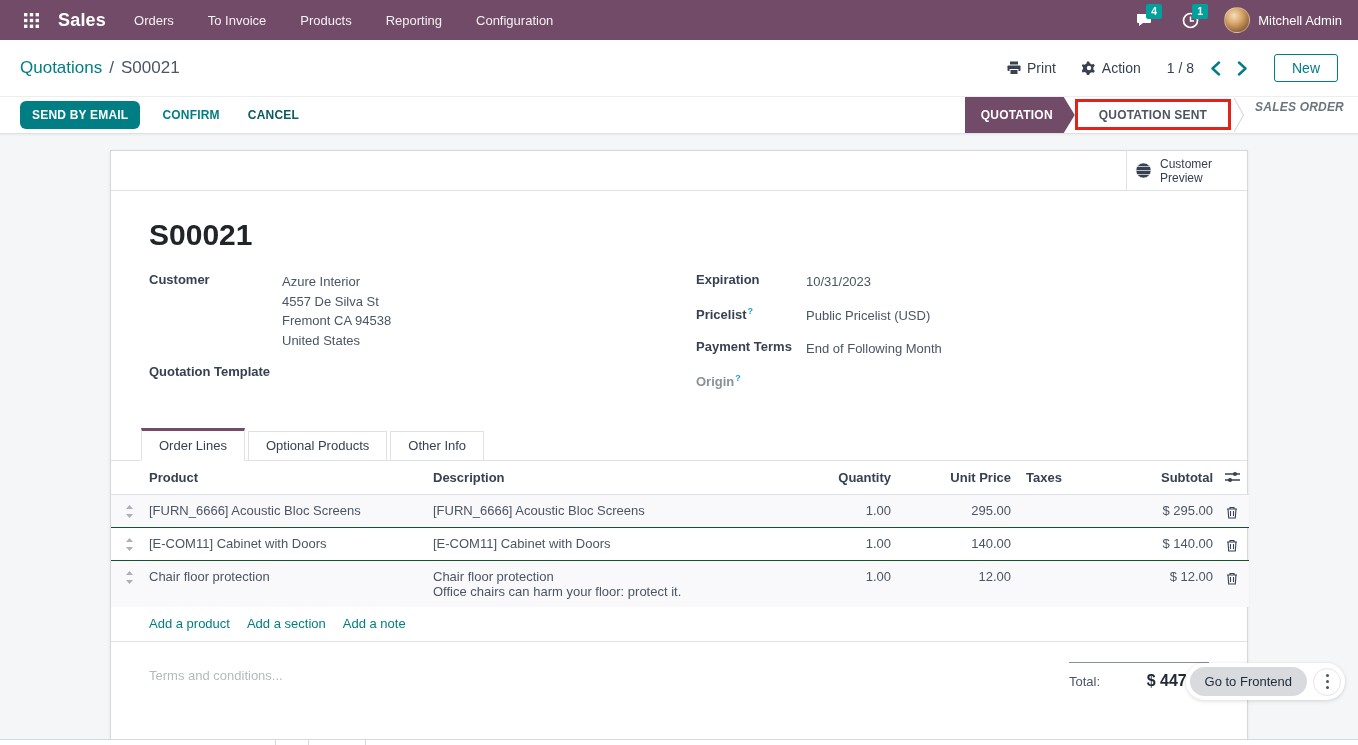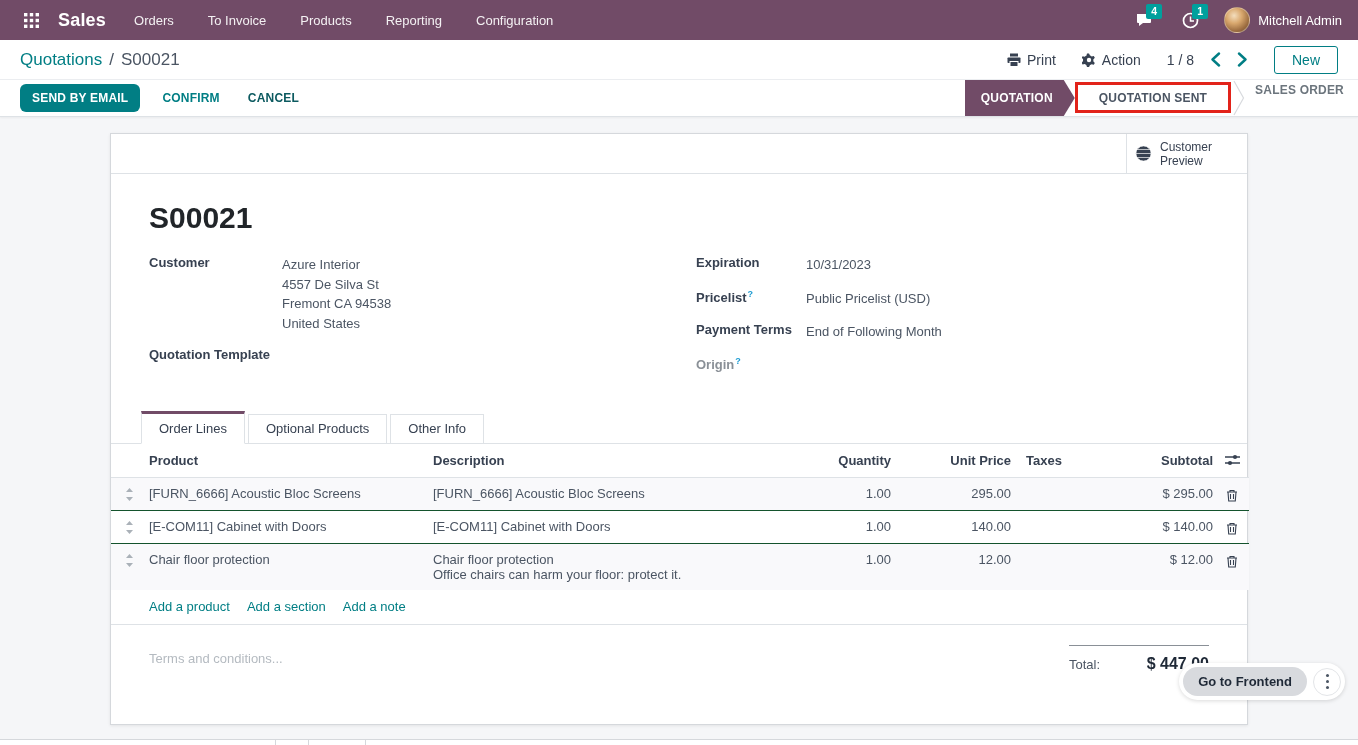--- a/index.html
+++ b/index.html
@@ -17,21 +17,21 @@
   .nav-items { display:flex; gap:30px; }
   .nav-item { color:rgba(255,255,255,.92); font-size:13px; cursor:pointer; padding:6px 2px; }
   .nav-right { margin-left:auto; display:flex; align-items:center; gap:22px; }
   .nav-icon-wrap { position:relative; width:24px; height:24px; display:flex; align-items:center; justify-content:center; cursor:pointer; }
   .badge { position:absolute; top:-4px; left:14px; background:#00A09D; color:#fff; font-size:10.5px; font-weight:700; padding:1px 5px; border-radius:2px; line-height:13px; }
   .user { display:flex; align-items:center; gap:8px; cursor:pointer; }
   .avatar { width:26px; height:26px; border-radius:50%; background:radial-gradient(circle at 38% 32%, #f3ddbd 0%, #d9a86e 35%, #9a6b3f 70%, #6e4a28 100%); border:1px solid rgba(255,255,255,.35); }
   .user-name { font-size:13px; color:#fff; }
 
   
-  .control-panel { height:40px; background:#fff; display:flex; align-items:center; padding:0 20px; border-bottom:1px solid #ebedf0; }
+  .control-panel { height:57px; background:#fff; display:flex; align-items:center; padding:0 20px; border-bottom:1px solid #ebedf0; }
   .breadcrumb { font-size:17px; display:flex; gap:7px; align-items:baseline; }
   .crumb-link { color:#017E84; cursor:pointer; }
   .crumb-sep, .crumb-current { color:#4b5563; }
   .cp-right { margin-left:auto; display:flex; align-items:center; gap:26px; }
   .cp-btn { display:flex; align-items:center; gap:6px; cursor:pointer; color:#374151; font-size:14px; }
   .pager { display:flex; align-items:center; gap:16px; }
   .pager-count { font-size:14px; color:#374151; }
   .pager-arrow { cursor:pointer; display:flex; align-items:center; }
   .btn-new { border:1px solid #017E84; color:#017E84; background:#fff; font-size:14px; padding:5px 17px; border-radius:3px; cursor:pointer; font-family:inherit; }
 
@@ -40,21 +40,21 @@
   .sb-btn { font-size:12px; font-weight:700; letter-spacing:.2px; cursor:pointer; background:none; border:none; font-family:inherit; }
   .sb-primary { background:#017E84; color:#fff; padding:7px 12px; border-radius:6px; margin-right:16px; }
   .sb-confirm { color:#017E84; margin-right:16px; padding:7px 6px; }
   .sb-cancel { color:#0c5a60; padding:7px 6px; }
   .stages { margin-left:auto; display:flex; align-items:stretch; height:100%; }
   .stage { display:flex; align-items:center; font-size:12px; font-weight:700; letter-spacing:.2px; cursor:pointer; }
   .stage-active { background:#714B67; color:#fff; padding:0 22px 0 16px;
     clip-path:polygon(0 0, calc(100% - 11px) 0, 100% 50%, calc(100% - 11px) 100%, 0 100%); }
   .stage-sent { position:relative; color:#4b5563; padding:0 26px 0 24px; }
   .red-annotation { position:absolute; top:2px; left:0; right:2px; bottom:3px; border:3px solid #E2231A; pointer-events:none; }
-  .stage-next { color:#6c757d; padding:0 14px 16px 10px; }
+  .stage-next { color:#6c757d; padding:0 14px 16px 10px;font-style:italic; }
   .stage-sep { display:flex; align-items:center; }
 
   
   .content { height:556px; padding-top:16px; }
   .sheet { width:1138px; margin:0 auto; background:#fff; border:1px solid #d5d8dc; box-shadow:0 1px 3px rgba(0,0,0,.08); min-height:592px; }
   .sheet-top { height:40px; display:flex; border-bottom:1px solid #dee2e6; }
   .sheet-top-spacer { flex:1; }
   .btn-preview { width:121px; border-left:1px solid #dee2e6; display:flex; align-items:center; gap:8px; padding:0 8px; cursor:pointer; }
   .btn-preview-text { font-size:12px; line-height:14px; color:#374151; }
 
@@ -98,21 +98,21 @@
   .sheet-footer { display:flex; padding:20px 38px 0; align-items:flex-start; }
   .terms-placeholder { color:#b4bac0; padding-top:6px; }
   .total-block { margin-left:auto; width:140px; }
   .total-rule { border-top:1px solid #8a9097; margin-bottom:9px; }
   .total-row { display:flex; align-items:baseline; justify-content:space-between; }
   .total-label { color:#4b5563; font-size:13px; }
   .total-value { color:#1f2937; font-weight:700; font-size:16px; }
 
   
   .frontend-float { position:absolute; right:13px; bottom:45px; background:#fff; border-radius:19px; padding:4px; display:flex; align-items:center; gap:6px; box-shadow:0 1px 4px rgba(0,0,0,.15); }
-  .frontend-pill { background:#d8dade; color:#1f2937; font-weight:700; font-size:13px; padding:7px 15px; border-radius:15px; cursor:pointer; border:none; font-family:inherit; }
+  .frontend-pill { background:#d8dade; color:#1f2937; font-weight:400; font-size:13px; padding:7px 15px; border-radius:15px; cursor:pointer; border:none; font-family:inherit; }
   .dots-btn { width:28px; height:28px; border-radius:50%; background:#fff; border:1px solid #e3e5e8; display:flex; align-items:center; justify-content:center; cursor:pointer; }
   .vdots { width:3px; height:3px; border-radius:50%; background:#4b5563; box-shadow:0 -6px 0 #4b5563, 0 6px 0 #4b5563; }
 
   
   .bottom-strip { position:absolute; left:0; right:0; bottom:0; height:6px; background:#fff; border-top:1px solid #d5d8dc; }
   .bottom-strip .vline { position:absolute; top:0; bottom:0; width:1px; background:#d5d8dc; }
 
   svg { display:block; }
 </style>
 </head>

